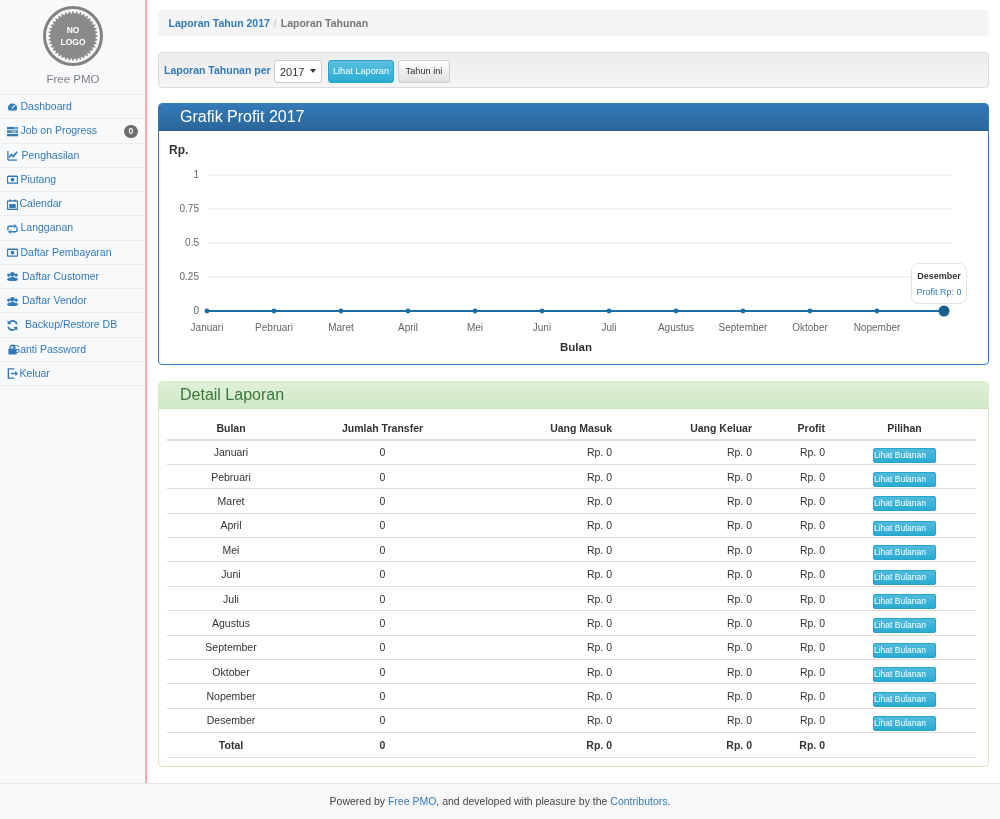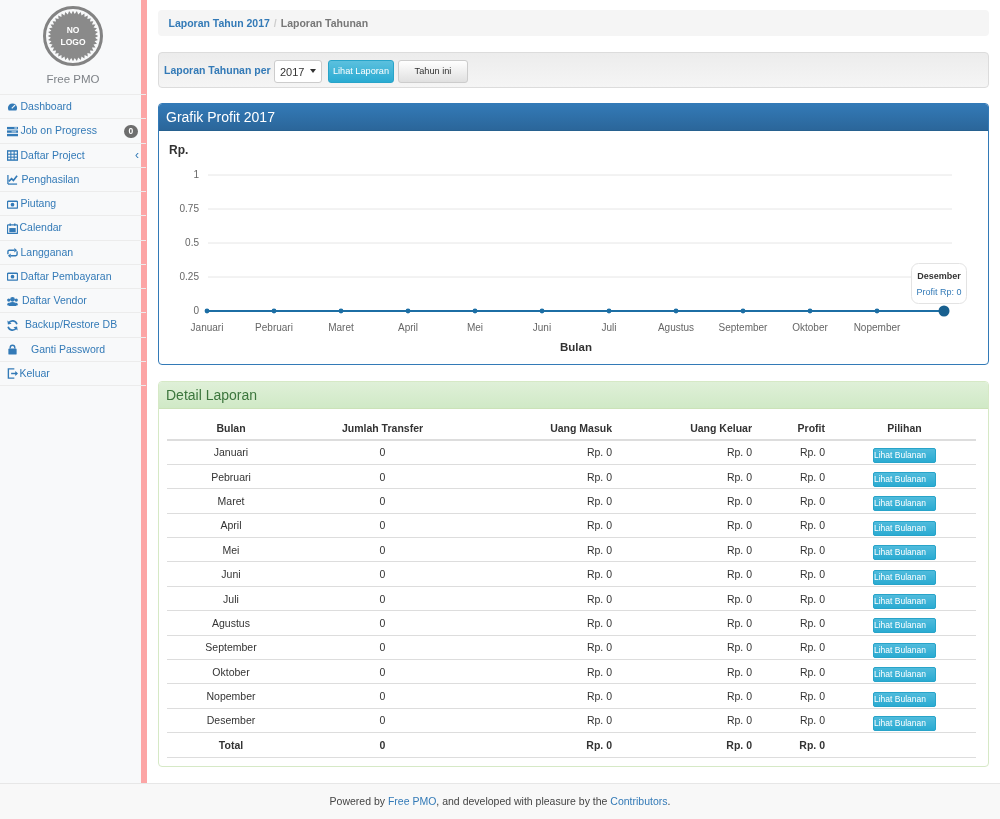--- a/index.html
+++ b/index.html
@@ -1,19 +1,19 @@
 <!DOCTYPE html>
 <html><head>
 <meta charset="utf-8">
 <style>
 * { margin:0; padding:0; box-sizing:border-box; }
 html,body { width:1000px; height:819px; overflow:hidden; background:#fff;
   font-family:"Liberation Sans", sans-serif; font-size:10.5px; color:#333; }
 #sidebar { position:absolute; left:0; top:0; width:147px; height:783px;
-  background:#f8f9fa; border-right:6px solid #fca5a5; }
+  background:#f8f9fa; border-right:2px solid #fca5a5; }
 #brand { position:absolute; top:73px; left:0; width:146px; text-align:center;
   font-size:11.5px; color:#7e8287; }
 #menu { position:absolute; top:94px; left:0; width:146px; list-style:none;
   border-top:1px solid #ececec; }
 #menu li { position:relative; height:24.26px; border-bottom:1px solid #ececec; }
 #menu li a { position:absolute; left:20.5px; top:0; line-height:23.5px; color:#337ab7;
   text-decoration:none; }
 #menu li svg { position:absolute; left:7px; top:6.5px; }
 .badge { position:absolute; right:8px; top:5.5px; width:14.5px; height:13px;
   border-radius:7px; background:#6e6e6e; color:#fff; font-size:8.5px; font-weight:bold;
@@ -34,23 +34,23 @@
   font-size:11px; color:#333; padding-left:5px; -webkit-appearance:none; appearance:none; }
 #well .caret { position:absolute; left:151px; top:16px; width:0; height:0;
   border-left:3.5px solid transparent; border-right:3.5px solid transparent; border-top:4px solid #333; }
 .btn { position:absolute; top:7px; height:23px; border-radius:3px; font-family:"Liberation Sans",sans-serif;
   font-size:9.2px; text-align:center; }
 .btn-info { background:linear-gradient(to bottom,#5bc0de 0,#2aabd2 100%);
   border:1px solid #28a4c9; color:#fff; }
 .btn-default { background:linear-gradient(to bottom,#fff 0,#e0e0e0 100%);
   border:1px solid #ccc; color:#333; }
 #btn1 { left:169px; width:66px; line-height:21px; }
-#btn2 { left:239px; width:70px; line-height:21px; }
+#btn2 { left:239px; width:52px; line-height:21px; }
 .panel { position:absolute; left:11px; width:831px; border-radius:4px; }
-.panel-head { height:27px; line-height:26px; padding-left:7px; font-size:14px;
+.panel-head { height:27px; line-height:26px; padding-left:21px; font-size:16px;
   border-radius:3px 3px 0 0; }
 #chartpanel { top:103px; height:262px; border:1px solid #337ab7; }
 #chartpanel .panel-head { background:linear-gradient(to bottom,#337ab7 0,#2b669a 100%);
   color:#fff; border-bottom:1px solid #27618f; }
 #tablepanel { top:381px; height:386px; border:1px solid #d6e9c6; background:#fff; }
 #tablepanel .panel-head { background:linear-gradient(to bottom,#dff0d8 0,#d0e9c6 100%);
   color:#3c763d; border-bottom:1px solid #cbe2b8; }
 #rtable { position:absolute; left:8px; top:34px; width:809px; border-collapse:collapse;
   table-layout:fixed; font-size:10.5px; }
 #rtable th { font-weight:bold; height:24px; border-bottom:2px solid #ddd; text-align:center; }
@@ -87,31 +87,20 @@
           <rect x="0" y="4.8" width="12" height="2.6" fill="#337ab7"></rect>
           <rect x="0" y="8.6" width="12" height="2.6" fill="#337ab7"></rect>
           <rect x="8" y="1" width="3" height="2.6" fill="#8db6d9"></rect>
           <rect x="5" y="4.8" width="5" height="2.6" fill="#8db6d9"></rect>
         </svg>
         <a href="#" style="left:20.5px">Job on Progress</a>
         <span class="badge">0</span>
       </li>
       <li>
         <svg width="11" height="11" viewBox="0 0 12 12">
-          <rect x="0.5" y="1" width="11" height="10" fill="none" stroke="#337ab7" stroke-width="1.6"></rect>
-          <line x1="0.5" y1="4.6" x2="11.5" y2="4.6" stroke="#337ab7" stroke-width="1.2"></line>
-          <line x1="0.5" y1="7.8" x2="11.5" y2="7.8" stroke="#337ab7" stroke-width="1.2"></line>
-          <line x1="4.2" y1="1" x2="4.2" y2="11" stroke="#337ab7" stroke-width="1.2"></line>
-          <line x1="7.8" y1="1" x2="7.8" y2="11" stroke="#337ab7" stroke-width="1.2"></line>
-        </svg>
-        <a href="#" style="left:20.5px">Daftar Project</a>
-        <span class="chev">‹</span>
-      </li>
-      <li>
-        <svg width="11" height="11" viewBox="0 0 12 12">
           <polyline points="1,11 1,1" stroke="#337ab7" stroke-width="1.4" fill="none"></polyline>
           <polyline points="1,11 11,11" stroke="#337ab7" stroke-width="1.4" fill="none"></polyline>
           <polyline points="2,8 5,5 7,7 11,2" stroke="#337ab7" stroke-width="1.8" fill="none"></polyline>
         </svg>
         <a href="#" style="left:21.5px">Penghasilan</a>
       </li>
       <li>
         <svg width="11" height="11" viewBox="0 0 12 12">
           <rect x="0.5" y="2.5" width="11" height="7.5" rx="1" fill="none" stroke="#337ab7" stroke-width="1.5"></rect>
           <circle cx="6" cy="6.2" r="2" fill="#337ab7"></circle>
@@ -145,37 +134,48 @@
       </li>
       <li>
         <svg width="11" height="11" viewBox="0 0 12 12">
           <circle cx="6" cy="3.6" r="2.6" fill="#337ab7"></circle>
           <path d="M1.6 11 a4.4 4.4 0 0 1 8.8 0 z" fill="#337ab7"></path>
           <circle cx="1.9" cy="4.4" r="1.8" fill="#337ab7"></circle>
           <circle cx="10.1" cy="4.4" r="1.8" fill="#337ab7"></circle>
           <path d="M0 10 a3 3 0 0 1 2.6 -2.9 l0.8 2.9 z" fill="#337ab7"></path>
           <path d="M12 10 a3 3 0 0 0 -2.6 -2.9 l-0.8 2.9 z" fill="#337ab7"></path>
         </svg>
+        <a href="#" style="left:22px">Daftar Customer</a>
+      </li>
+      <li>
+        <svg width="11" height="11" viewBox="0 0 12 12">
+          <circle cx="6" cy="3.6" r="2.6" fill="#337ab7"></circle>
+          <path d="M1.6 11 a4.4 4.4 0 0 1 8.8 0 z" fill="#337ab7"></path>
+          <circle cx="1.9" cy="4.4" r="1.8" fill="#337ab7"></circle>
+          <circle cx="10.1" cy="4.4" r="1.8" fill="#337ab7"></circle>
+          <path d="M0 10 a3 3 0 0 1 2.6 -2.9 l0.8 2.9 z" fill="#337ab7"></path>
+          <path d="M12 10 a3 3 0 0 0 -2.6 -2.9 l-0.8 2.9 z" fill="#337ab7"></path>
+        </svg>
         <a href="#" style="left:22px">Daftar Vendor</a>
       </li>
       <li>
         <svg width="11" height="11" viewBox="0 0 12 12">
           <path d="M10.8 4.6 a4.9 4.9 0 0 0 -9 -1.2" stroke="#337ab7" stroke-width="1.8" fill="none"></path>
           <polygon points="0.4,0.6 1,4.8 5,4.2" fill="#337ab7"></polygon>
           <path d="M1.2 7.4 a4.9 4.9 0 0 0 9 1.2" stroke="#337ab7" stroke-width="1.8" fill="none"></path>
           <polygon points="11.6,11.4 11,7.2 7,7.8" fill="#337ab7"></polygon>
         </svg>
         <a href="#" style="left:25px">Backup/Restore DB</a>
       </li>
       <li>
         <svg width="11" height="11" viewBox="0 0 12 12">
           <rect x="1.5" y="5" width="9" height="6.5" rx="1" fill="#337ab7"></rect>
           <path d="M3.5 5 V3.8 a2.5 2.5 0 0 1 5 0 V5" stroke="#337ab7" stroke-width="1.5" fill="none"></path>
         </svg>
-        <a href="#" style="left:31px">Ganti Password</a>
+        <a href="#" style="left:12px">Ganti Password</a>
       </li>
       <li>
         <svg width="11" height="11" viewBox="0 0 12 12">
           <path d="M8 1 H1.5 V11 H8" stroke="#337ab7" stroke-width="1.5" fill="none"></path>
           <line x1="4.5" y1="6" x2="10.5" y2="6" stroke="#337ab7" stroke-width="1.6"></line>
           <polygon points="9,3.2 12,6 9,8.8" fill="#337ab7"></polygon>
         </svg>
         <a href="#" style="left:19.5px">Keluar</a>
       </li>
     </ul>

